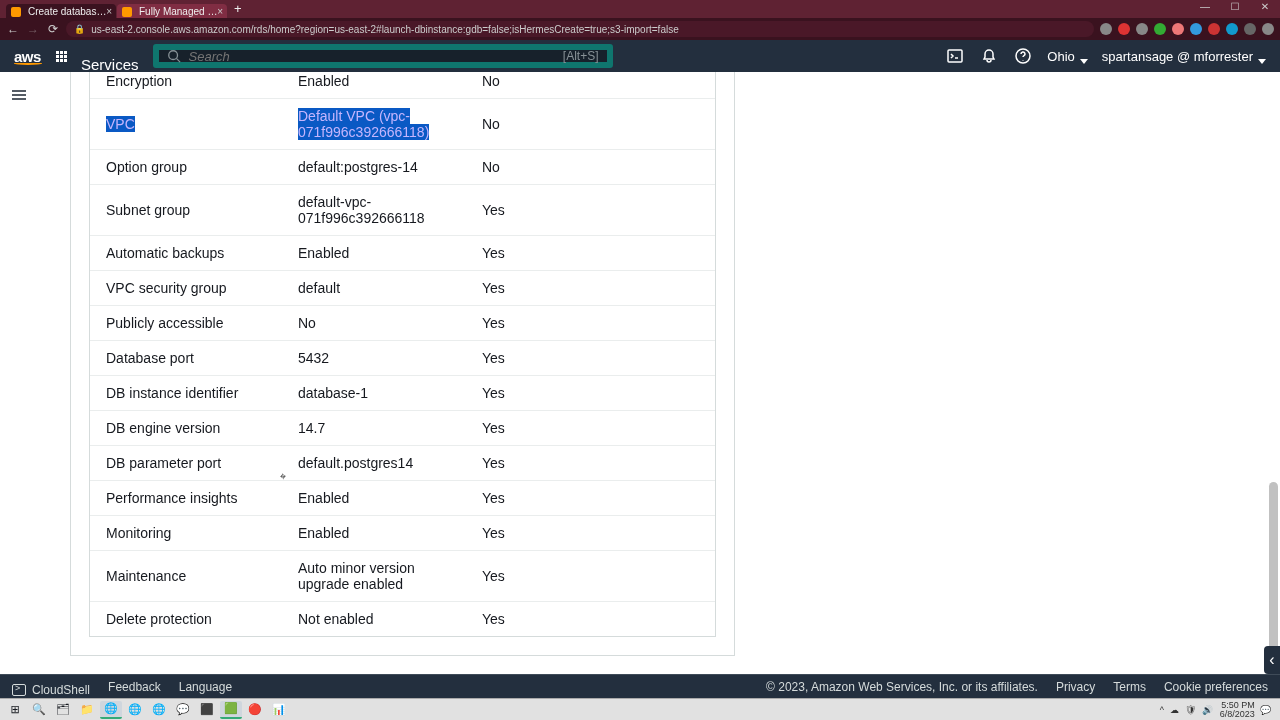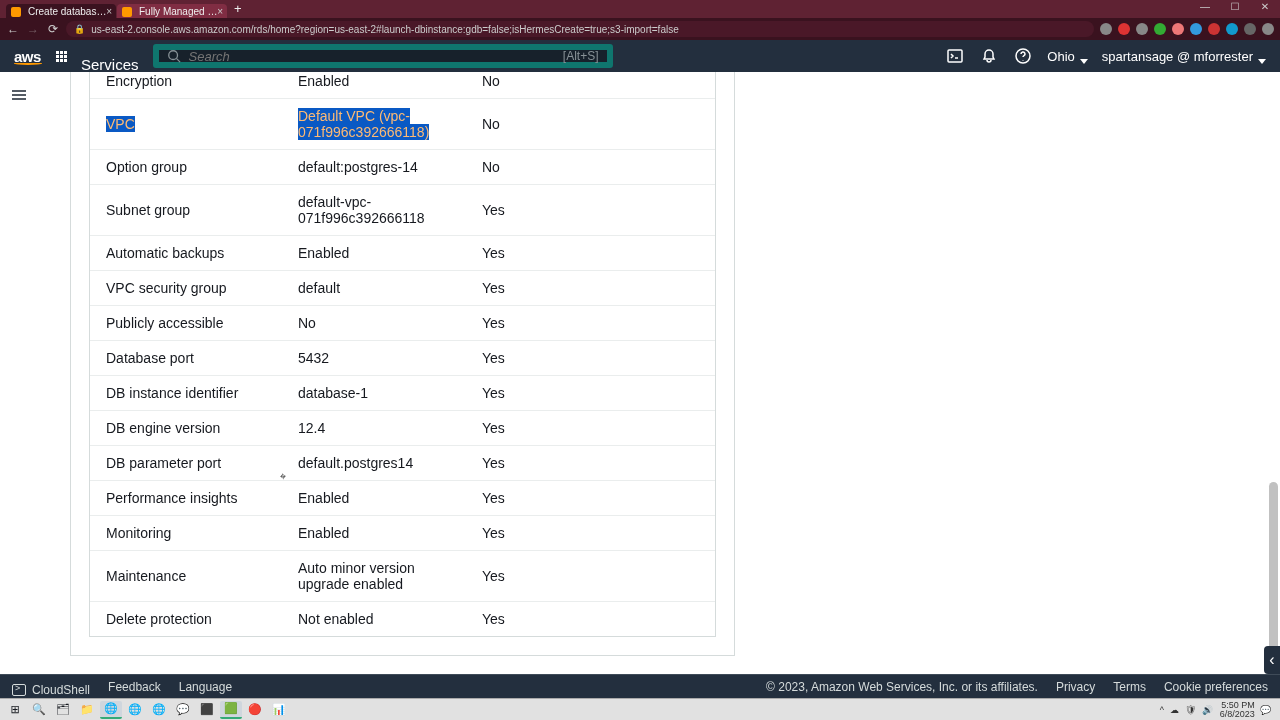--- a/index.html
+++ b/index.html
@@ -46,21 +46,21 @@
   .hamburger div { width: 14px; height: 2px; background: #545b64; margin: 2px 0; }
 
   .content-card { position: absolute; left: 70px; top: -20px; width: 665px; border: 1px solid #d5dbdb; background: #fff; }
   .content-card-inner { margin: 10px 18px 18px; border: 1px solid #d5dbdb; }
 
   table.cfg { width: 100%; border-collapse: collapse; }
   table.cfg td { padding: 9px 16px; font-size: 14px; color: #16191f; vertical-align: middle; }
   table.cfg tr + tr td { border-top: 1px solid #eaeded; }
   table.cfg td:nth-child(1) { width: 192px; }
   table.cfg td:nth-child(2) { width: 184px; }
-  .sel { background: #0a59c4; color: #fdba74; }
+  .sel { background: #0a59c4; color: #c4b5fd; }
 
   .scroll-indicator { position: absolute; right: 1px; top: 0; width: 12px; height: 613px; }
   .scroll-thumb { position: absolute; right: 1px; top: 410px; width: 9px; height: 180px; background: #c1c1c1; border-radius: 5px; }
 
   
   .footer { position: fixed; bottom: 22px; left: 0; right: 0; height: 24px; background: #232f3e; color: #d5dbdb; display: flex; align-items: center; padding: 0 12px; font-size: 12px; gap: 18px; border-top: 1px solid #3f4b58;}
   .footer .cloudshell { display: flex; align-items: center; gap: 6px; margin-top: 7px; }
   .footer .cloudshell .cs-icon { width: 14px; height: 12px; border: 1px solid #d5dbdb; border-radius: 2px; position: relative; }
   .footer .cloudshell .cs-icon::before { content: ">"; position: absolute; left: 2px; top: -2px; font-size: 9px; }
   .footer-spacer { flex: 1; }
@@ -222,21 +222,21 @@
               <td>5432</td>
               <td>Yes</td>
             </tr>
             <tr>
               <td>DB instance identifier</td>
               <td>database-1</td>
               <td>Yes</td>
             </tr>
             <tr>
               <td>DB engine version</td>
-              <td>12.4</td>
+              <td>14.7</td>
               <td>Yes</td>
             </tr>
             <tr>
               <td>DB parameter port</td>
               <td>default.postgres14</td>
               <td>Yes</td>
             </tr>
             <tr>
               <td>Performance insights</td>
               <td>Enabled</td>

